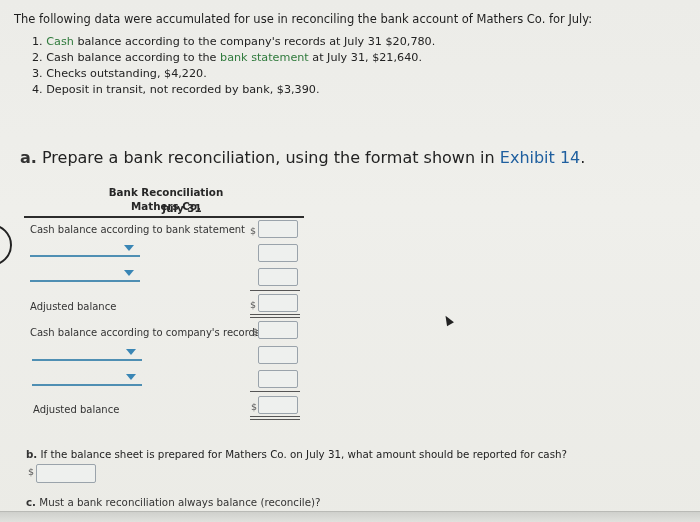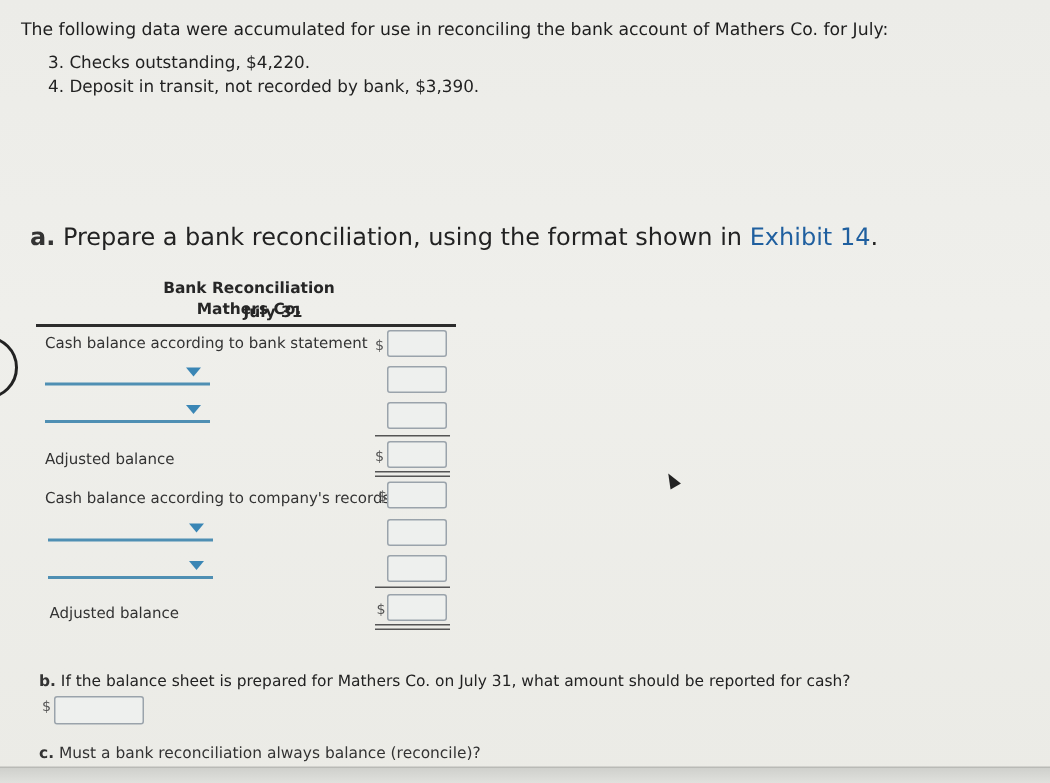--- a/index.html
+++ b/index.html
@@ -37,20 +37,28 @@
     .qb-box { left: 36px; top: 464px; width: 60px; height: 19px; }
     .qc { left: 26px; top: 496px; font-size: 10.3px; white-space: nowrap; color: #333; }
     .bottombar { left: 0; top: 511px; width: 700px; height: 11px; background: linear-gradient(180deg, #cfd0cc, #e2e3df); border-top: 1px solid #b9bab6; }
   </style>
 </head>
 <body>
 
 <div class="abs intro">The following data were accumulated for use in reconciling the bank account of Mathers Co. for July:</div>
 
 <ul class="abs list">
+  <li>
+    <span>1.</span>
+    <span class="green">Cash</span><span> balance according to the company's records at July 31 $20,780.</span>
+  </li>
+  <li>
+    <span>2.</span>
+    <span>Cash balance according to the </span><span class="green">bank statement</span><span> at July 31, $21,640.</span>
+  </li>
   <li><span>3.</span> <span>Checks outstanding, $4,220.</span></li>
   <li><span>4.</span> <span>Deposit in transit, not recorded by bank, $3,390.</span></li>
 </ul>
 
 <div class="abs qa">
   <b>a.</b>
   <span>Prepare a bank reconciliation, using the format shown in </span><span class="blue">Exhibit 14</span><span>.</span>
 </div>
 
 <div class="abs hdr h1">Mathers Co.</div>

